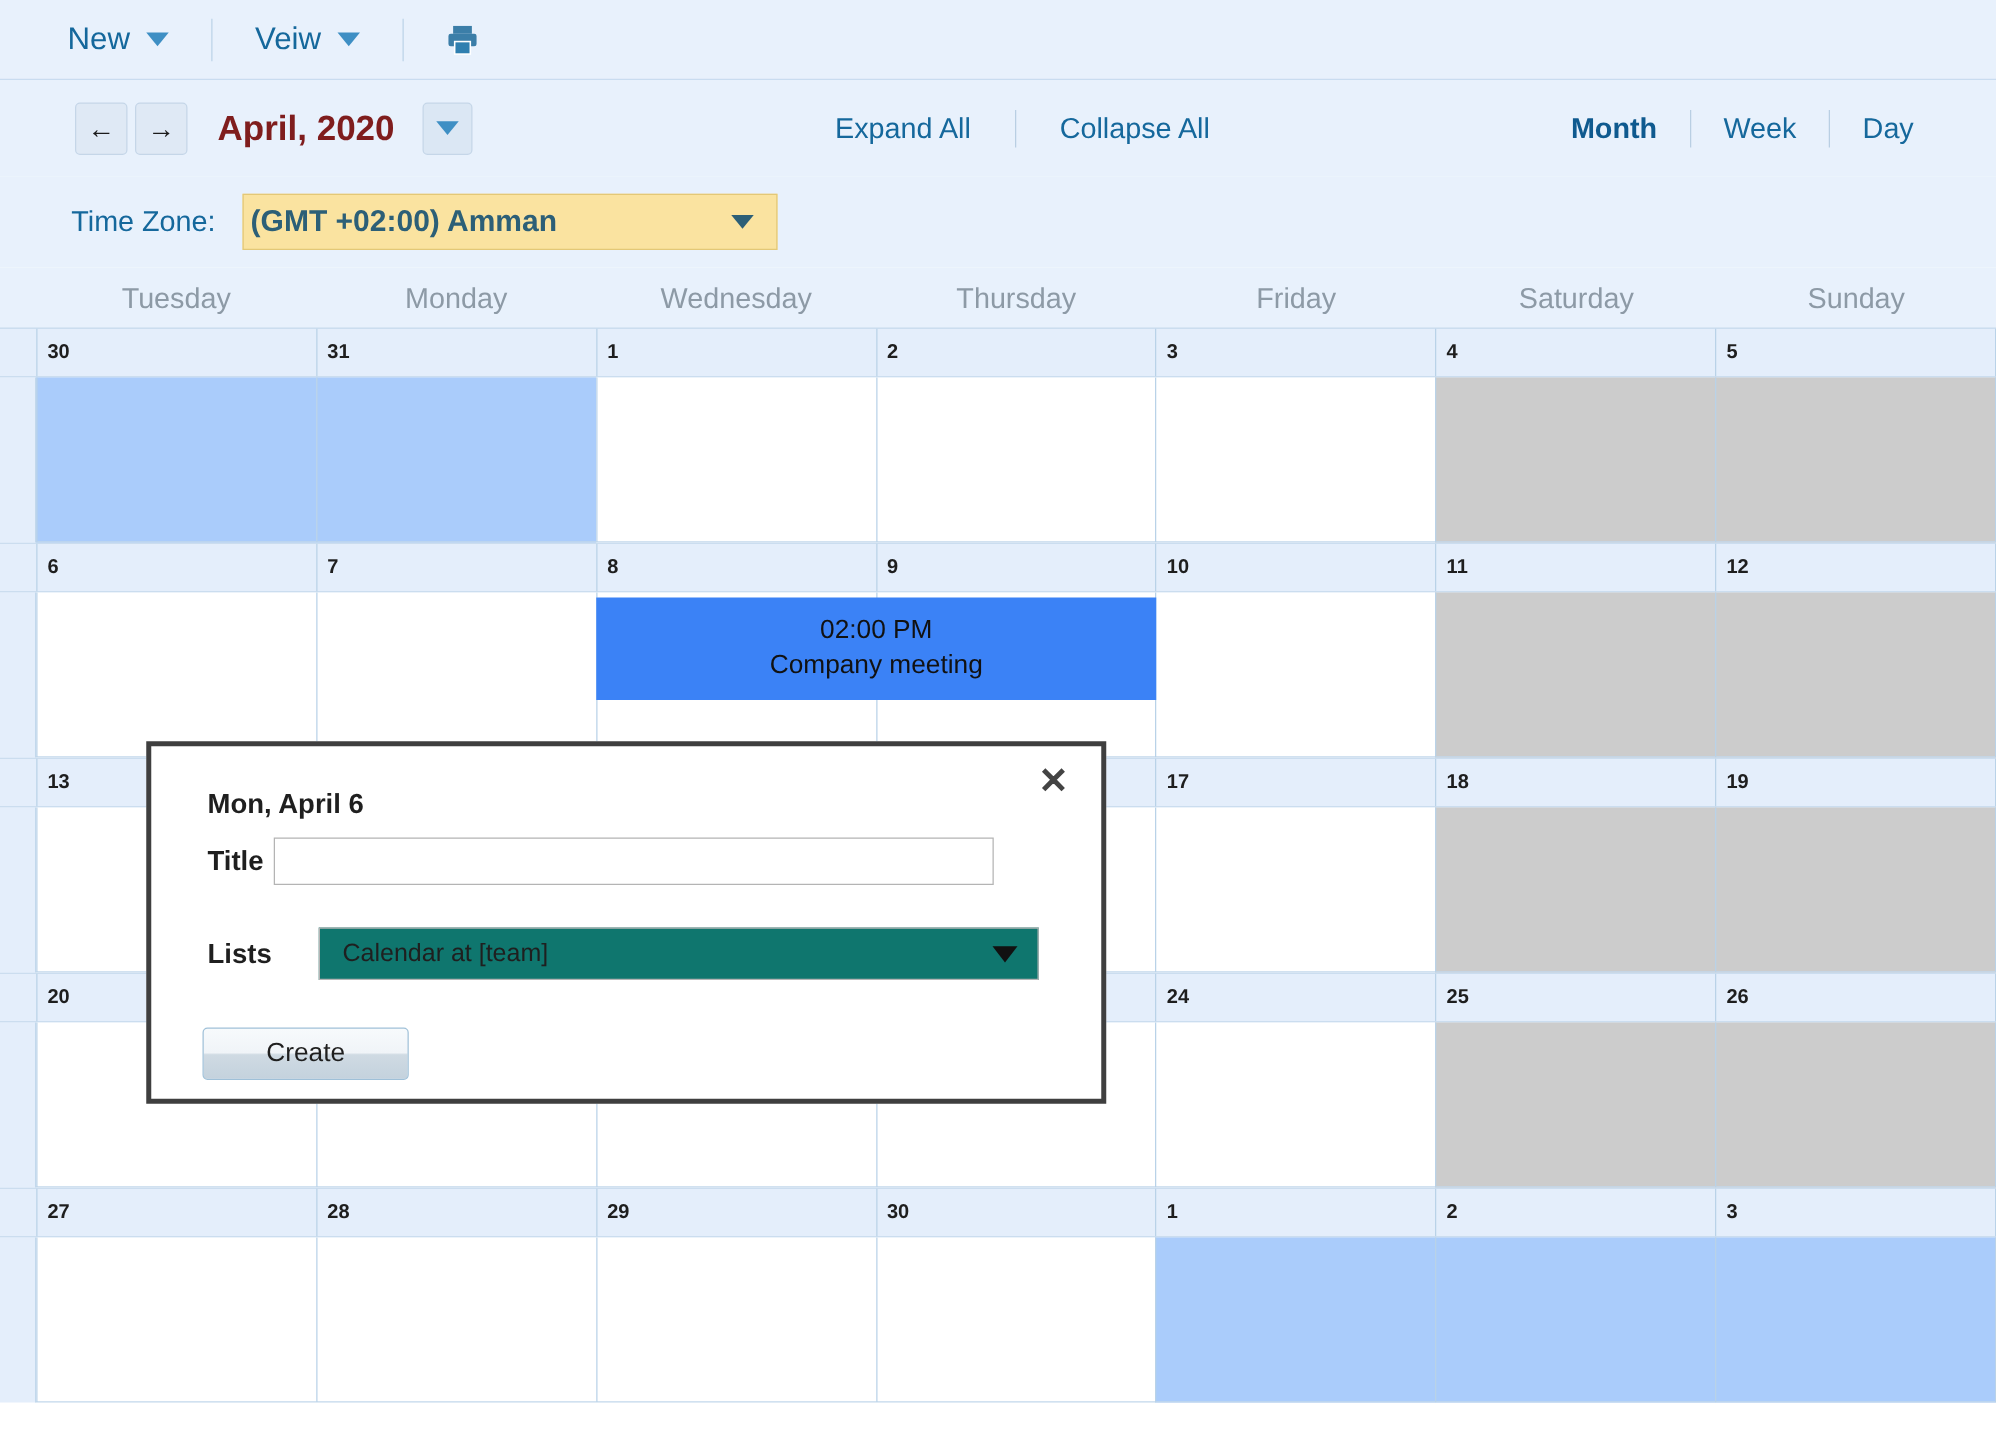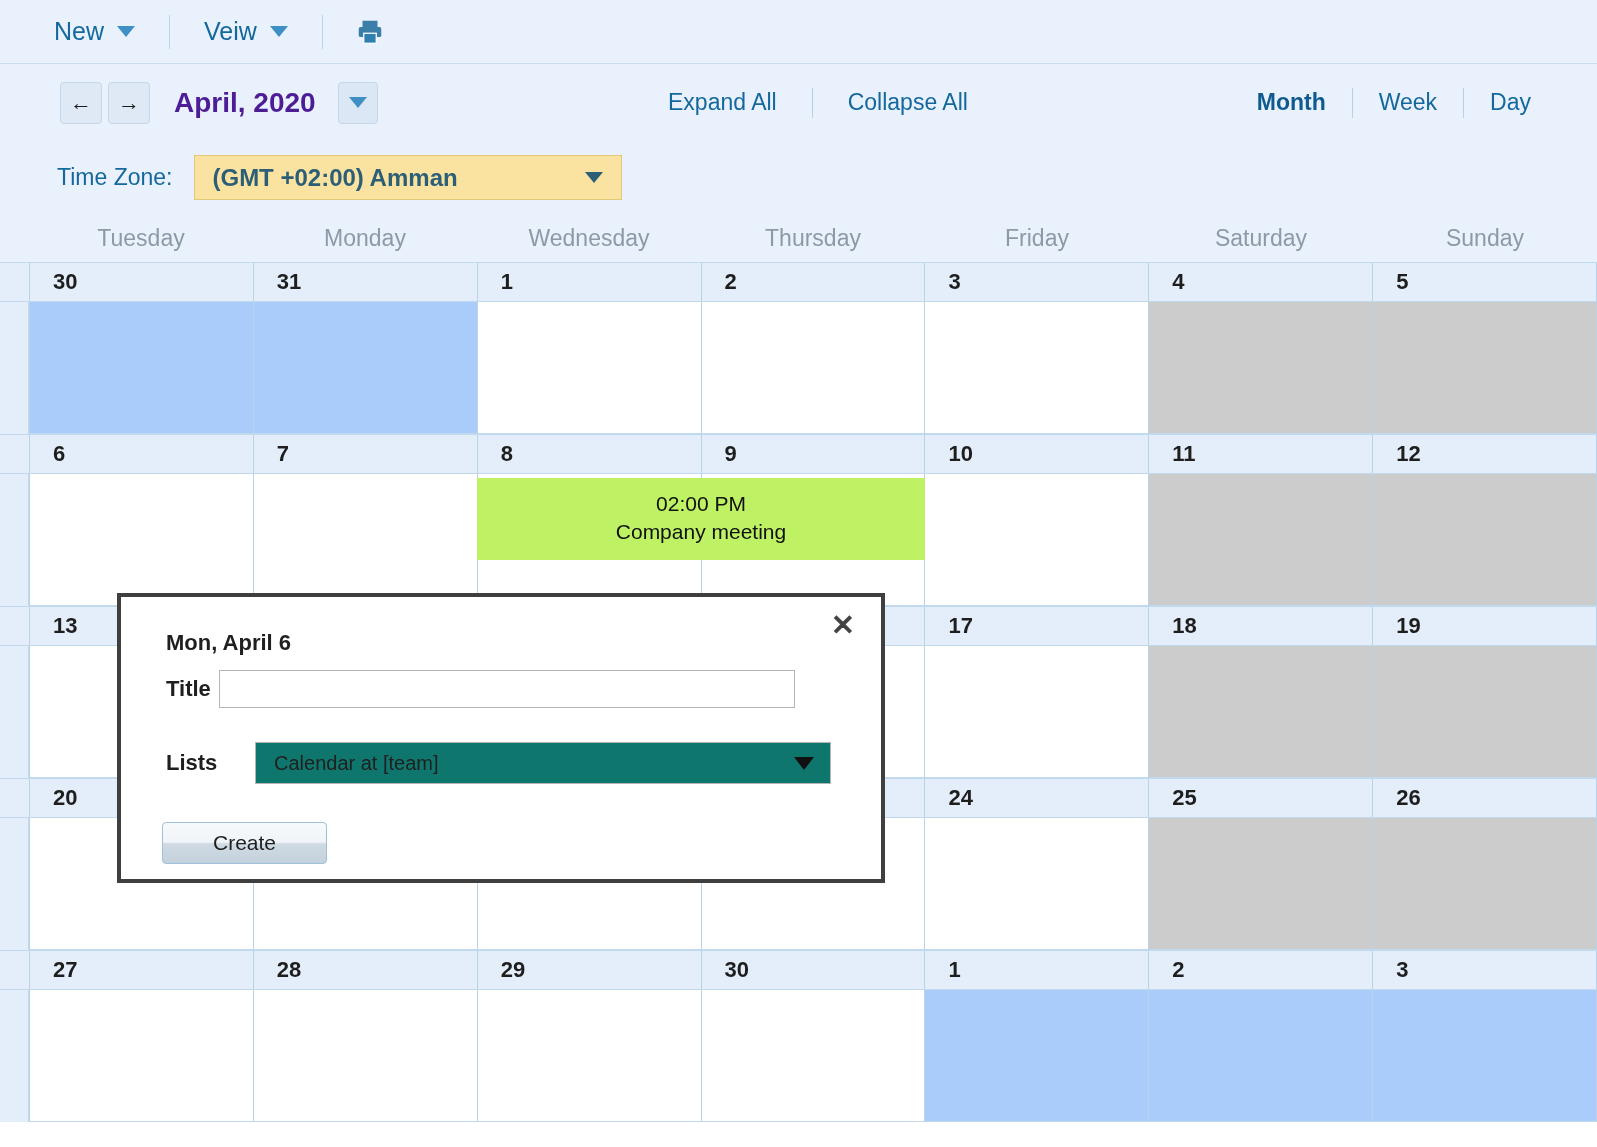--- a/index.html
+++ b/index.html
@@ -80,21 +80,21 @@
     justify-content: center;
     font-size: 22px;
     color: #1b1b1b;
     cursor: pointer;
     margin-right: 6px;
     box-sizing: border-box;
   }
   #month-title {
     font-size: 28px;
     font-weight: bold;
-    color: #4c1d95;
+    color: #7f1d1d;
     margin: 0 22px 0 18px;
     white-space: nowrap;
   }
   .month-caret-btn {
     width: 40px;
     height: 42px;
     background: #dbe7f4;
     border: 1px solid #c5d6e8;
     border-radius: 4px;
     display: flex;
@@ -154,21 +154,21 @@
     margin-right: 22px;
   }
   #tz-select {
     width: 428px;
     height: 45px;
     background: #fae3a0;
     border: 1px solid #e3c877;
     display: flex;
     align-items: center;
     justify-content: space-between;
-    padding: 0 18px 0 17px;
+    padding: 0 18px 0 5px;
     box-sizing: border-box;
     cursor: pointer;
   }
   #tz-value {
     font-size: 24px;
     font-weight: bold;
     color: #2c5f77;
   }
   .tz-caret {
     width: 0; height: 0;
@@ -209,25 +209,25 @@
     background: #e4eefb;
     border-top: 1px solid #c2d8ec;
     border-bottom: 1px solid #c2d8ec;
     padding-left: 29px;
     box-sizing: border-box;
   }
   .wk-datehdr .cell {
     flex: 1 1 0;
     border-left: 1px solid #b9d2e8;
     box-sizing: border-box;
-    font-size: 22px;
+    font-size: 16px;
     font-weight: bold;
     color: #1e1e1e;
     line-height: 38px;
-    padding-left: 23px;
+    padding-left: 8px;
   }
   .wk-datehdr .cell:last-child { border-right: 1px solid #b9d2e8; }
   .wk-datehdr .cell.other { color: #1e1e1e; }
 
   .wk-body {
     display: flex;
     position: relative;
   }
   .gutter {
     width: 29px;
@@ -522,21 +522,21 @@
         <div class="gutter"></div>
         <div class="cell"></div>
         <div class="cell"></div>
         <div class="cell"></div>
         <div class="cell"></div>
         <div class="cell other"></div>
         <div class="cell other"></div>
         <div class="cell other"></div>
       </div>
     </div>
-    <div class="event" style="left: 477px; top: 216px; width: 448px; height: 82px; background: #bef264;">
+    <div class="event" style="left: 477px; top: 216px; width: 448px; height: 82px; background: #3b82f6;">
       <div>02:00 PM</div>
       <div>Company meeting</div>
     </div>
   </div>
 
 <div id="modal">
   <div id="modal-close">✕</div>
   <div id="modal-date">Mon, April 6</div>
 
   <div class="field-row" id="row-title">

